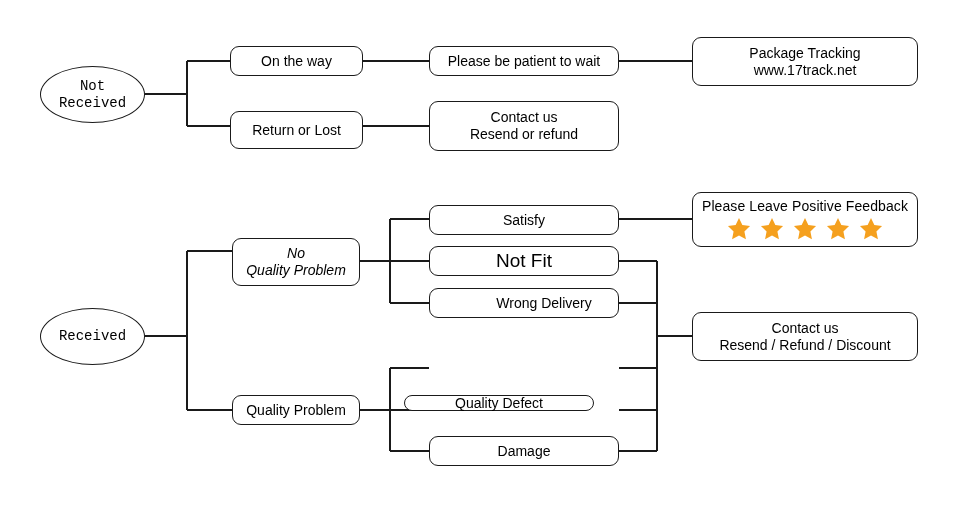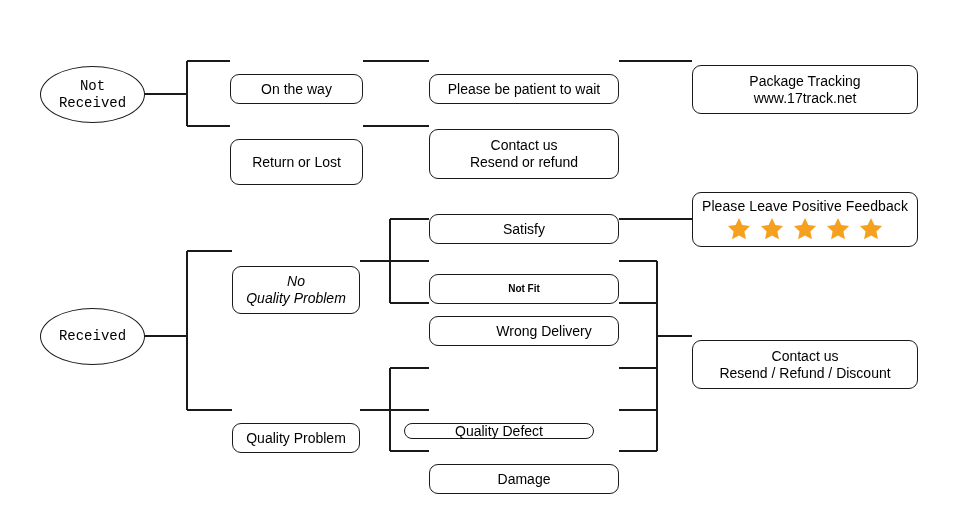--- a/index.html
+++ b/index.html
@@ -31,21 +31,20 @@
     flex-direction: column;
     align-items: center;
     justify-content: center;
     text-align: center;
     color: #000000;
     line-height: 1.18;
     z-index: 2;
   }
   .node.rounded {
     border-radius: 9px;
-    margin-top: 28px;
   }
   .node.ellipse {
     border-radius: 50%;
     font-family: Liberation Mono, monospace;
   }
   .node .ln {
     display: block;
     white-space: nowrap;
   }
   .fb-box {
@@ -124,21 +123,21 @@
 
   <div class="node ellipse" style="left:40px; top:66px; width:105px; height:57px; font-size:14px;">
     <span class="ln">Not</span>
     <span class="ln">Received</span>
   </div>
 
   <div class="node rounded" style="left:230px; top:46px; width:133px; height:30px; font-size:14px;">
     <span class="ln">On the way</span>
   </div>
 
-  <div class="node rounded" style="left:230px; top:111px; width:133px; height:46px; font-size:14px;">
+  <div class="node rounded" style="left:230px; top:111px; width:133px; height:38px; font-size:14px;">
     <span class="ln">Return or Lost</span>
   </div>
 
   <div class="node rounded" style="left:429px; top:46px; width:190px; height:30px; font-size:14px;">
     <span class="ln">Please be patient to wait</span>
   </div>
 
   <div class="node rounded" style="left:429px; top:101px; width:190px; height:50px; font-size:14px;">
     <span class="ln">Contact us</span>
     <span class="ln">Resend or refund</span>
@@ -155,25 +154,25 @@
 
   <div class="node rounded" style="left:232px; top:238px; width:128px; height:48px; font-size:14px;font-style:italic;">
     <span class="ln">No</span>
     <span class="ln">Quality Problem</span>
   </div>
 
   <div class="node rounded" style="left:232px; top:395px; width:128px; height:30px; font-size:14px;">
     <span class="ln">Quality Problem</span>
   </div>
 
-  <div class="node rounded" style="left:429px; top:186px; width:190px; height:30px; font-size:14px;">
+  <div class="node rounded" style="left:429px; top:205px; width:190px; height:30px; font-size:14px;">
     <span class="ln">Satisfy</span>
   </div>
 
-  <div class="node rounded" style="left:429px; top:246px; width:190px; height:30px; font-size:10px;font-weight:bold;">
+  <div class="node rounded" style="left:429px; top:246px; width:190px; height:30px; font-size:19px;">
     <span class="ln">Not Fit</span>
   </div>
 
   <div class="node rounded" style="left:429px; top:288px; width:190px; height:30px; font-size:14px;padding-left:40px;">
     <span class="ln">Wrong Delivery</span>
   </div>
 
 
   <div class="node rounded" style="left:404px; top:395px; width:190px; height:16px; font-size:14px;align-items:center;">
     <span class="ln">Quality Defect</span>

